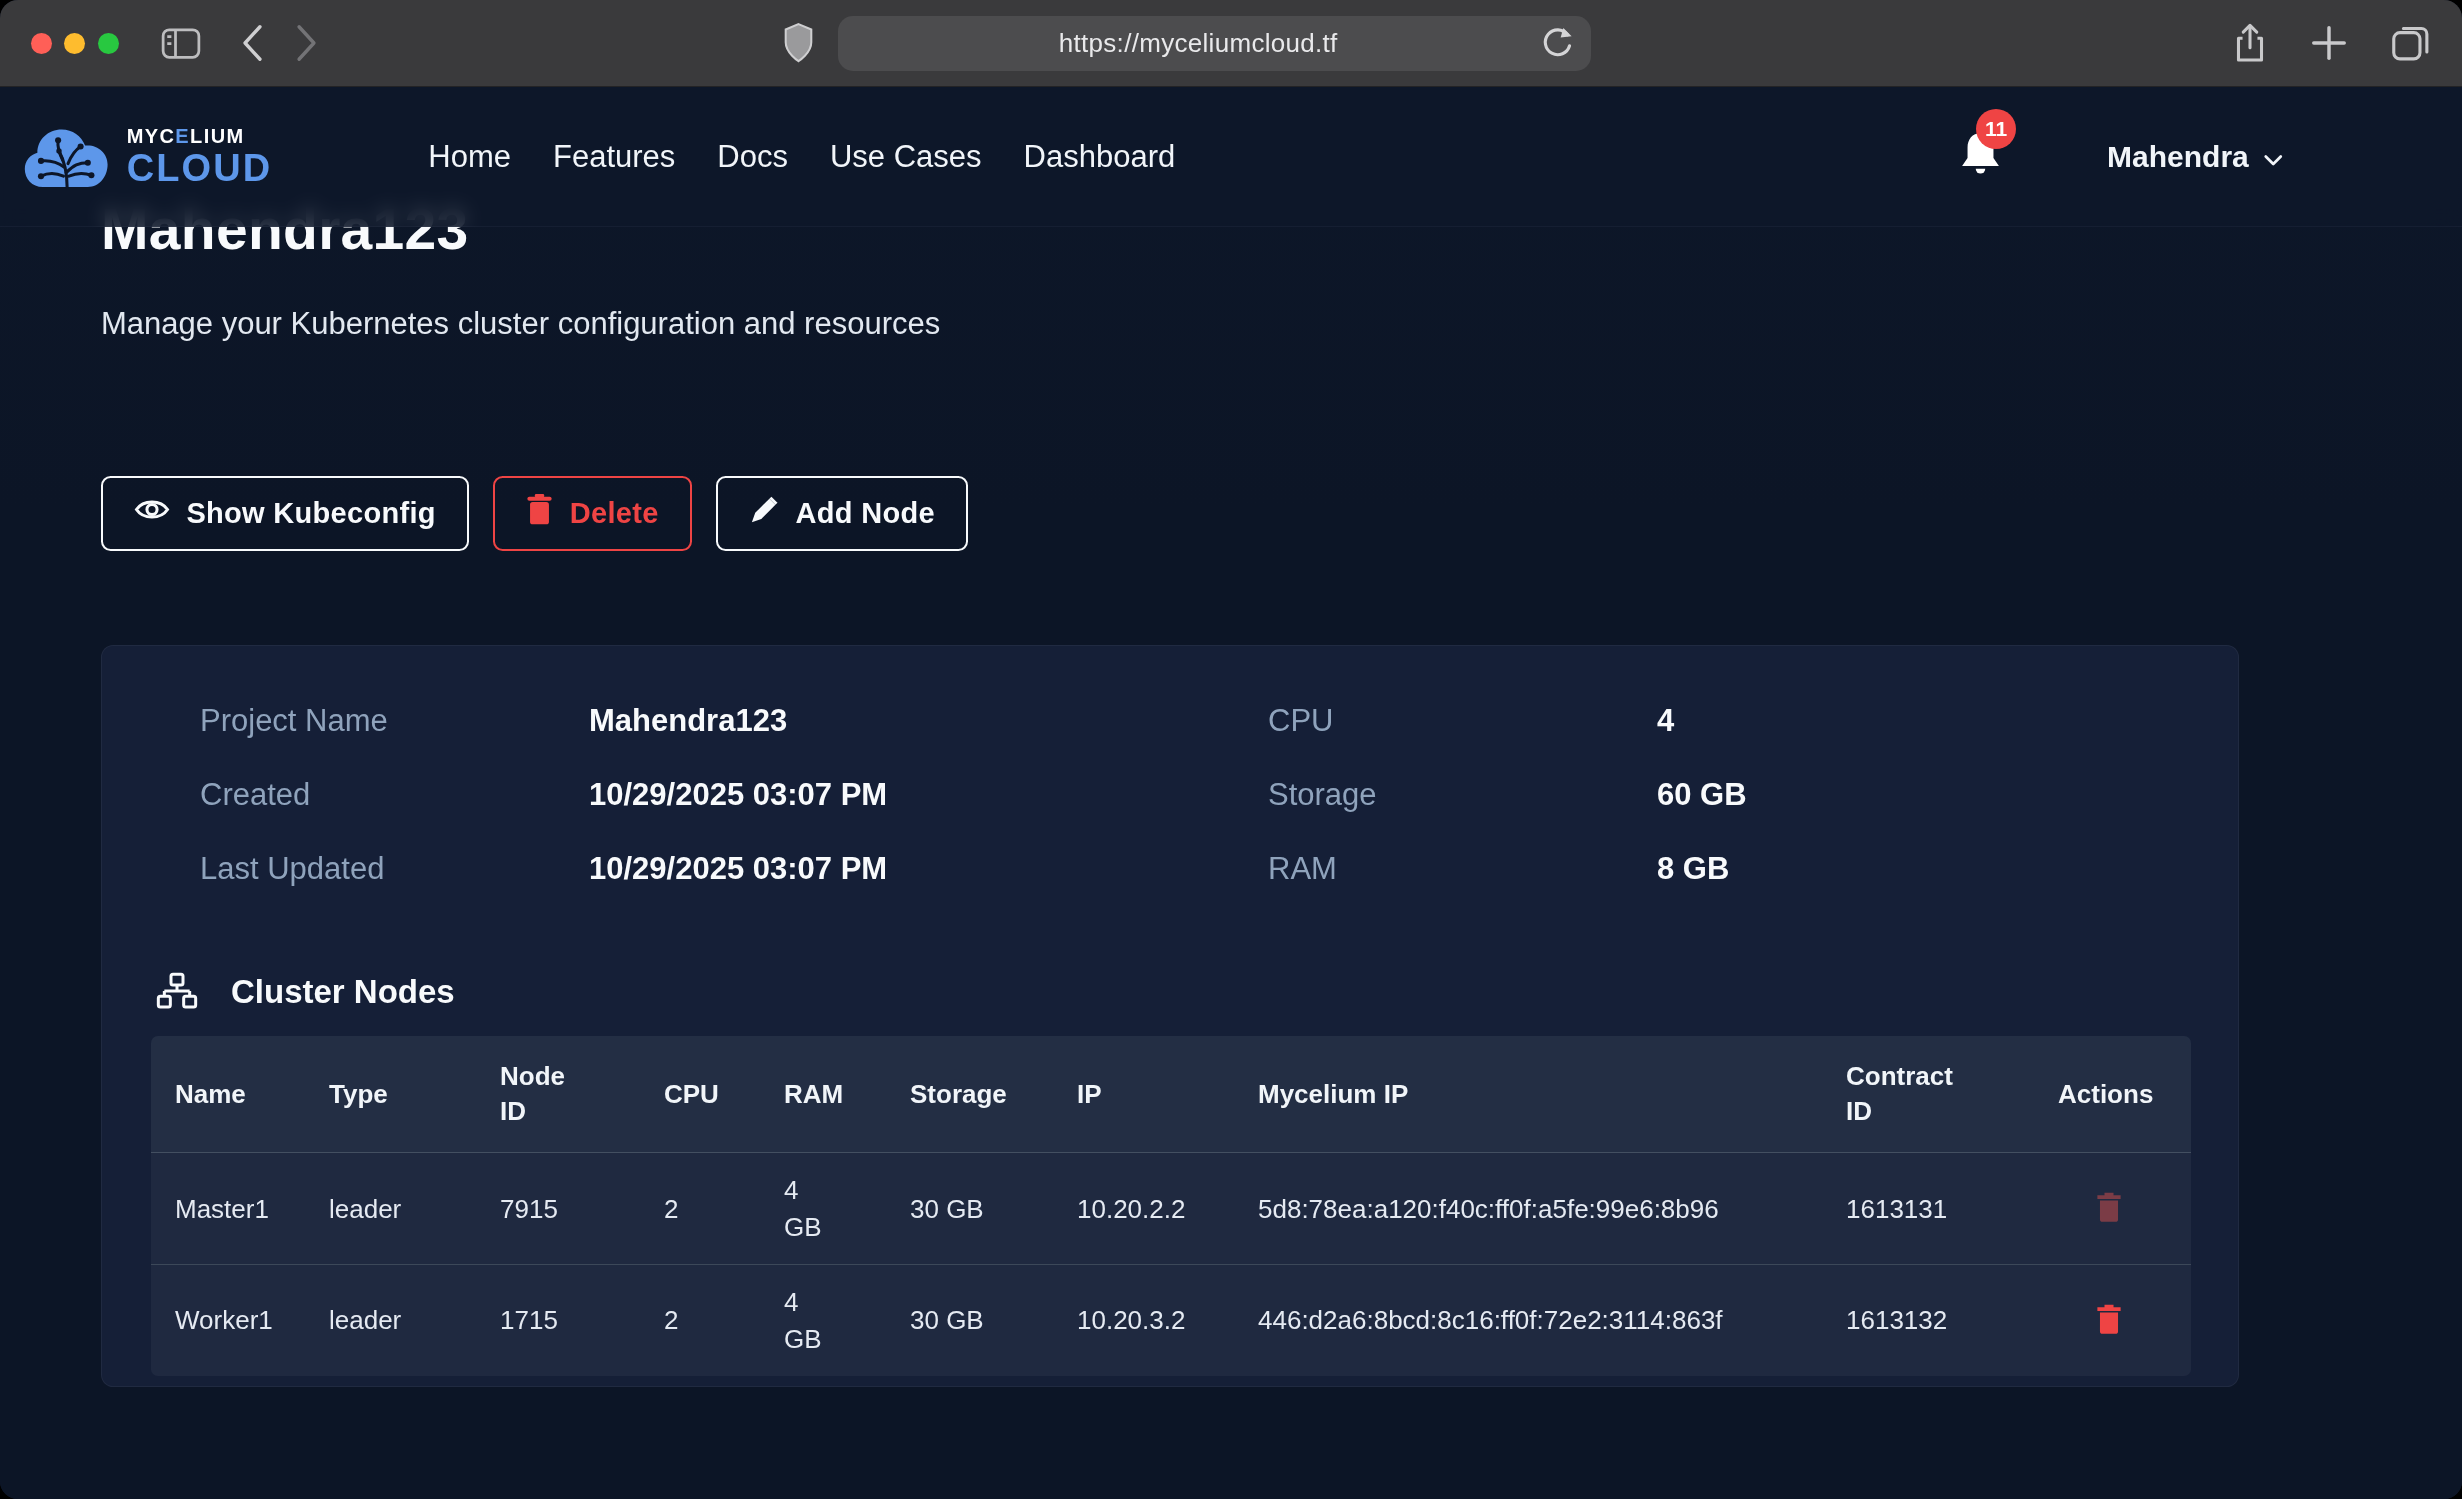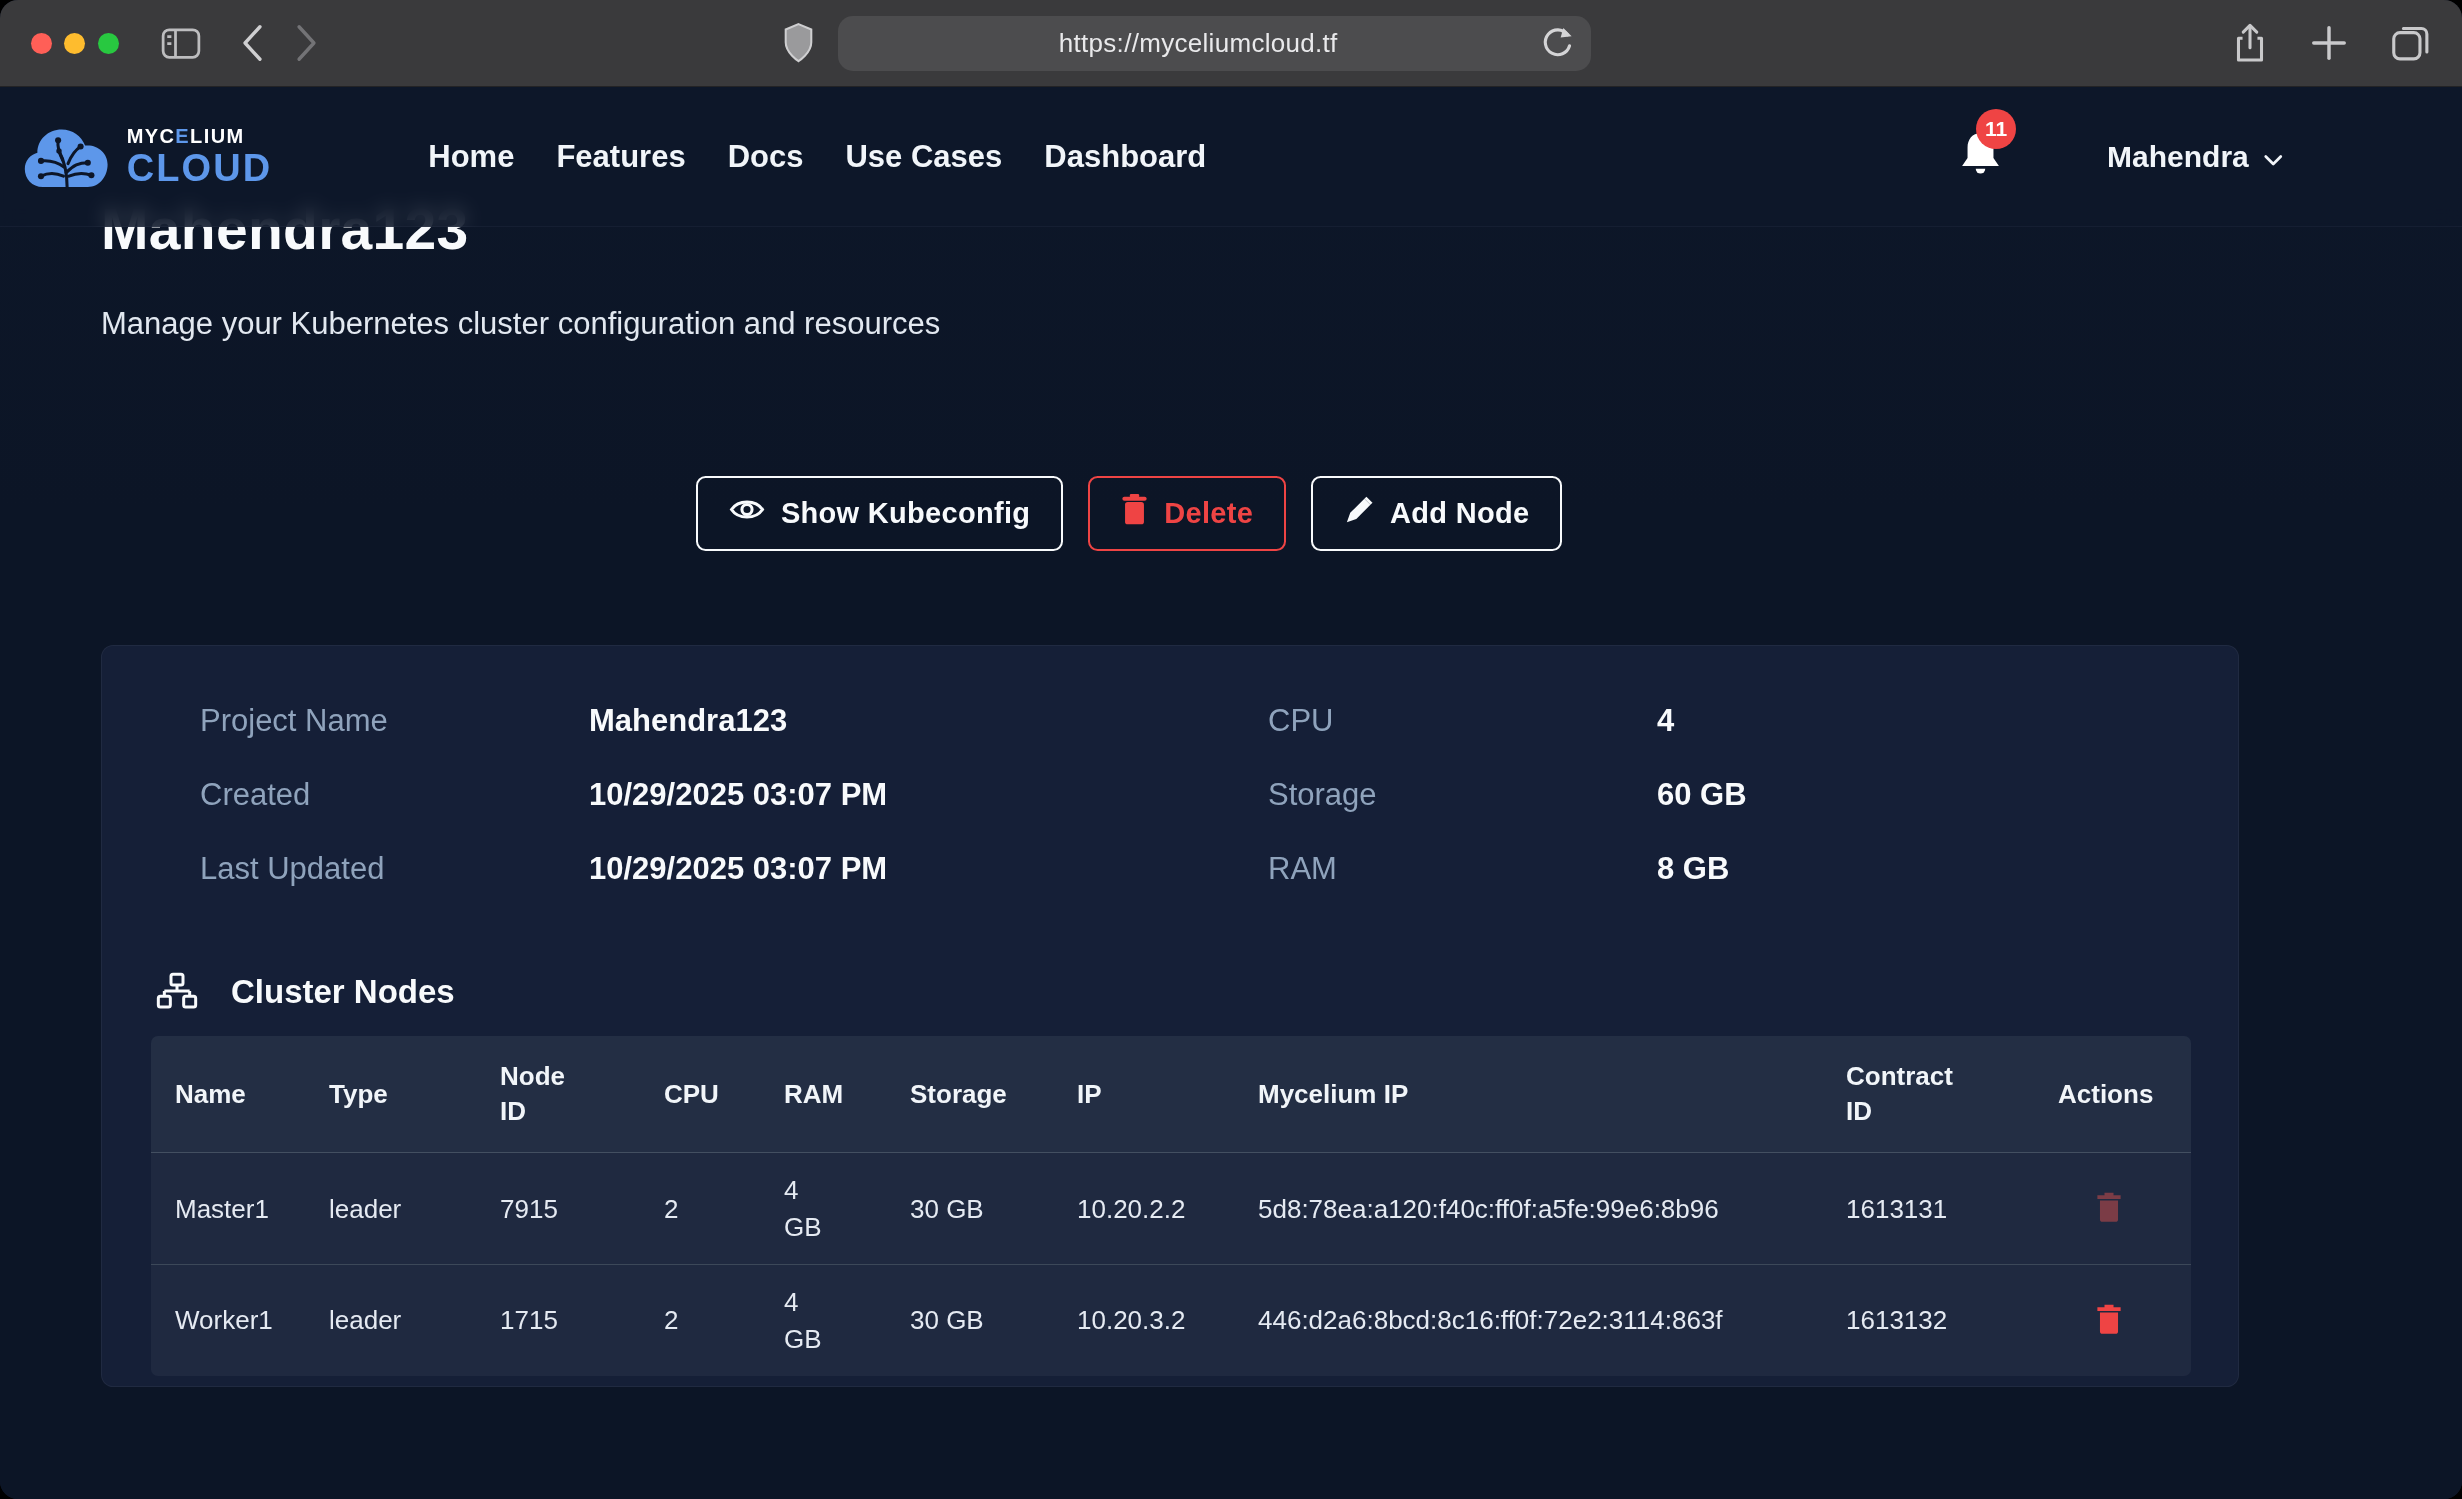--- a/index.html
+++ b/index.html
@@ -29,32 +29,32 @@
   
   .site-header { position:absolute; top:0; left:0; right:0; height:140px; z-index:10;
     background:rgba(13,23,41,0.82); backdrop-filter:blur(9.6px); -webkit-backdrop-filter:blur(9.6px);
     display:flex; align-items:center; padding:0 179px 0 23px; border-bottom:0.7px solid rgba(148,163,184,0.06); }
   .logo { display:flex; align-items:center; }
   .logo-text { margin-left:13.7px; line-height:1; }
   .logo-line1 { font-size:20px; font-weight:700; color:#ffffff; letter-spacing:1.4px; }
   .logo-line1 .logo-e { color:#5d97ea; }
   .logo-line2 { font-size:38px; font-weight:800; color:#5d97ea; letter-spacing:2.1px; margin-top:2.7px; }
   .nav-links { display:flex; gap:42px; margin-left:156px; }
-  .nav-link { color:#f1f5f9; font-size:31px; font-weight:700; cursor:pointer;text-align:center; }
+  .nav-link { color:#f1f5f9; font-size:31px; font-weight:400; cursor:pointer;text-align:center; }
   .bell-wrap { margin-left:auto; position:relative; width:48px; height:55px; }
   .badge { position:absolute; top:-20.5px; left:18px; min-width:40px; height:40px; border-radius:50%; background:#ef4444; color:#fff;
     font-size:21px; font-weight:700; display:flex; align-items:center; justify-content:center; }
   .user { display:flex; align-items:center; gap:13.7px; margin-left:101px; color:#f1f5f9; font-size:30px; font-weight:700; cursor:pointer; }
 
   
   .main { position:relative; z-index:1; padding:0 16px 0 101px; }
   .page-title { margin-top:111px; font-size:57px; font-weight:800; color:#f8fafc; letter-spacing:0.3px; line-height:1.1; }
   .page-subtitle { margin-top:45px; font-size:31px; color:#e2e8f0; }
 
-  .actions-row { width:2056px; margin-top:134px; display:flex; justify-content:center; gap:24.6px; }
+  .actions-row { width:2056px; margin-top:134px; display:flex; justify-content:flex-start; gap:24.6px; }
   .btn { height:75px; display:flex; align-items:center; gap:16.4px; padding:0 31px; border:2.1px solid #f8fafc; border-radius:9.6px;
     background:transparent; color:#f8fafc; font-size:29px; font-weight:700; letter-spacing:0.3px; cursor:pointer; }
   .btn.danger { border-color:#ef4444; color:#ef4444; }
 
   .card { margin-top:94px; width:2138px; height:742px; background:#151f37; border:1.4px solid rgba(255,255,255,0.05); border-radius:12.3px; }
 
   .info-grid { display:grid; grid-template-columns:1fr 1fr; padding-top:55px; }
   .info-row { display:grid; grid-template-columns:308px 1fr; column-gap:81px; padding-left:98px; align-items:center; margin-bottom:33px; height:41px; }
   .info-label { text-align:left; font-size:31px; color:#8fa3bc; }
   .info-value { font-size:31px; font-weight:600; color:#f8fafc; }

